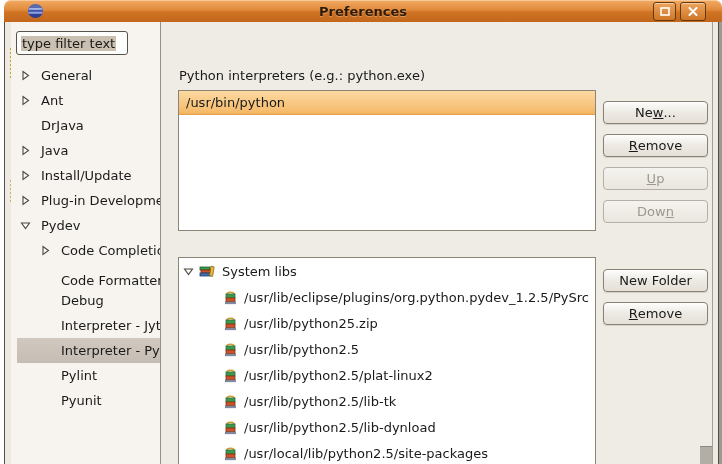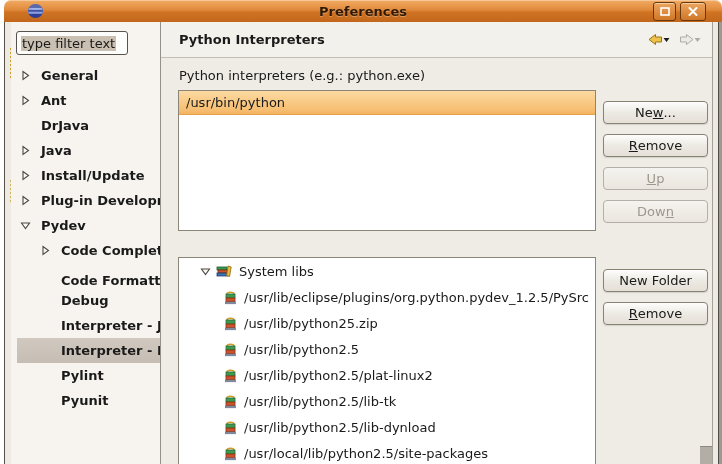--- a/index.html
+++ b/index.html
@@ -23,42 +23,42 @@
   .strip-inner{position:absolute;left:4px;top:0;bottom:0;width:6px;background:#edeae4;
     border-left:1px solid #55514a;border-right:1px solid #55514a;}
   .frag{position:absolute;left:5px;width:5px;background:repeating-linear-gradient(180deg,#caa035 0 2px,#f0e6c6 2px 4px);}
   
   .sidebar{position:absolute;left:11px;top:22px;bottom:0;width:149px;background:#f7f4ef;
     border-right:1px solid #94908a;overflow:hidden;}
   .filter{position:absolute;left:5px;top:9px;width:112px;height:24px;background:#fdfdfc;
     border:1px solid #57534c;border-radius:3px;display:flex;align-items:center;
     padding-left:4px;box-sizing:border-box;}
   .filter span{background:#c9c0b2;padding:0 1px;}
-  .stree{position:absolute;left:0;top:41px;right:0;font-weight:bold;}
+  .stree{position:absolute;left:0;top:41px;right:0;}
   .srow{height:25px;display:flex;align-items:center;white-space:nowrap;overflow:hidden;}
   .exp{width:13px;display:flex;justify-content:center;align-items:center;flex:none;}
   .slabel{margin-left:9px;}
   .srow.sel{background:linear-gradient(180deg,#d1c9c0,#c5bdb3);}
   
   .main{position:absolute;left:161px;top:22px;width:551px;bottom:0;background:#efece6;overflow:hidden;}
   .mheader{position:absolute;left:0;top:0;right:0;height:35px;background:#f3f1ec;
     border-bottom:1px solid #c2beb5;display:flex;align-items:center;}
   .mtitle{font-weight:bold;margin-left:18px;}
   .nav{position:absolute;right:10px;top:0;height:35px;display:flex;align-items:center;gap:8px;}
   .navbtn{display:flex;align-items:center;}
   .flabel{position:absolute;left:18px;}
   .listbox{position:absolute;left:17px;top:68px;width:418px;height:141px;background:#fff;
     border:1px solid #8a8577;box-sizing:border-box;overflow:hidden;}
   .irow{height:24px;display:flex;align-items:center;padding-left:7px;}
   .irow.sel{background:linear-gradient(180deg,#fcdaa2 0%,#f6bd70 85%,#f3b25c 100%);
     border-bottom:1px solid #e5a24b;box-sizing:border-box;}
   .treebox{position:absolute;left:17px;top:235px;width:418px;height:229px;background:#fff;
     border:1px solid #8a8577;box-sizing:border-box;overflow:hidden;}
   .prow{height:26px;display:flex;align-items:center;white-space:nowrap;overflow:hidden;}
-  .prow.root{padding-left:20px;}
+  .prow.root{padding-left:3px;}
   .prow.child{padding-left:44px;}
   .picon{display:flex;flex:none;}
   .prow.root .picon{margin-left:4px;}
   .plabel{margin-left:6px;}
   .btn{position:absolute;left:442px;width:105px;height:23px;box-sizing:border-box;
     border:1px solid #878273;border-radius:4px;color:#1a1a1a;
     background:linear-gradient(180deg,#fefdfc,#edeae3 50%,#e5e0d8);
     display:flex;align-items:center;justify-content:center;box-shadow:0 1px 1px rgba(0,0,0,.12);}
   .btn.disabled{border-color:#b5b0a5;color:#9d988e;
     background:linear-gradient(180deg,#f5f3ef,#eae6df);box-shadow:none;}
@@ -198,37 +198,20 @@
           <span class="slabel">Pylint</span>
         </div>
         <div class="srow" style="padding-left: 28px;">
           <span class="exp"></span>
           <span class="slabel">Pyunit</span>
         </div>
       </div>
   </div>
 
   <div class="main" id="main">
-    <div class="mheader">
-      <span class="mtitle">Python Interpreters</span>
-      <span class="nav">
-        <span class="navbtn">
-          <svg width="23" height="13" viewBox="0 0 23 13">
-              <path d="M1 6.5 L7.5 1.5 L7.5 4 L13.5 4 L13.5 9 L7.5 9 L7.5 11.5 Z" fill="#ecc14c" stroke="#9a7514" stroke-width="1"></path>
-              <path d="M15.5 5 L21.5 5 L18.5 9 Z" fill="#1c1c1c"></path>
-            </svg>
-        </span>
-        <span class="navbtn">
-          <svg width="23" height="13" viewBox="0 0 23 13">
-              <path d="M14 6.5 L7.5 1.5 L7.5 4 L1.5 4 L1.5 9 L7.5 9 L7.5 11.5 Z" fill="#eceae5" stroke="#b0aca4" stroke-width="1"></path>
-              <path d="M15.5 5 L21.5 5 L18.5 9 Z" fill="#b0aca4"></path>
-            </svg>
-        </span>
-      </span>
-    </div>
 
     <div class="flabel" style="top:46px;">Python interpreters (e.g.: python.exe)</div>
     <div class="listbox" id="ilist">
         <div class="irow sel">
           <span>/usr/bin/python</span>
         </div>
       </div>
 
     <div class="flabel" style="top:238px;">System PYTHONPATH</div>
     <div class="treebox" id="ptree">

